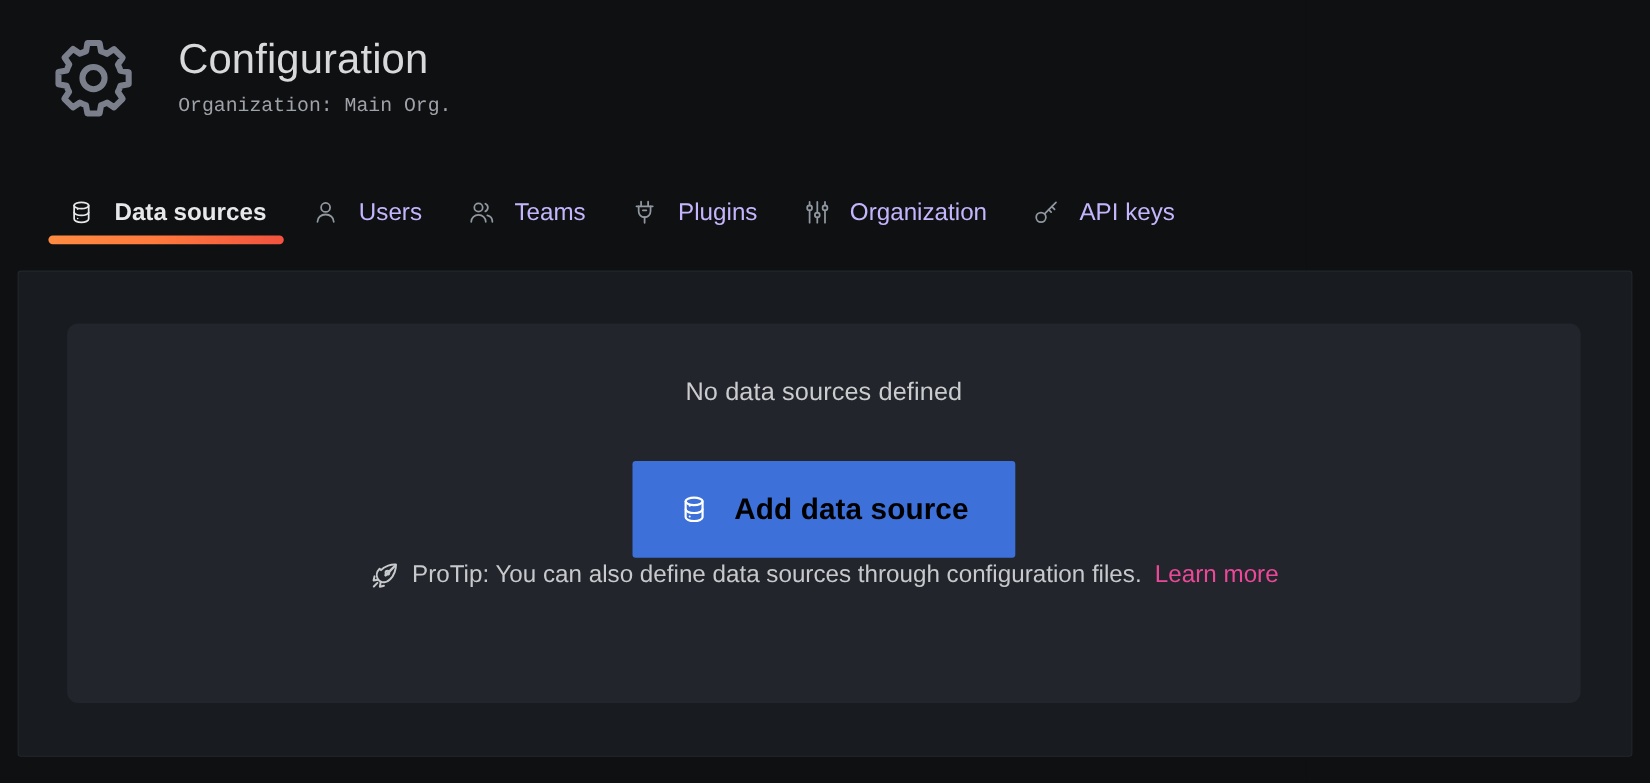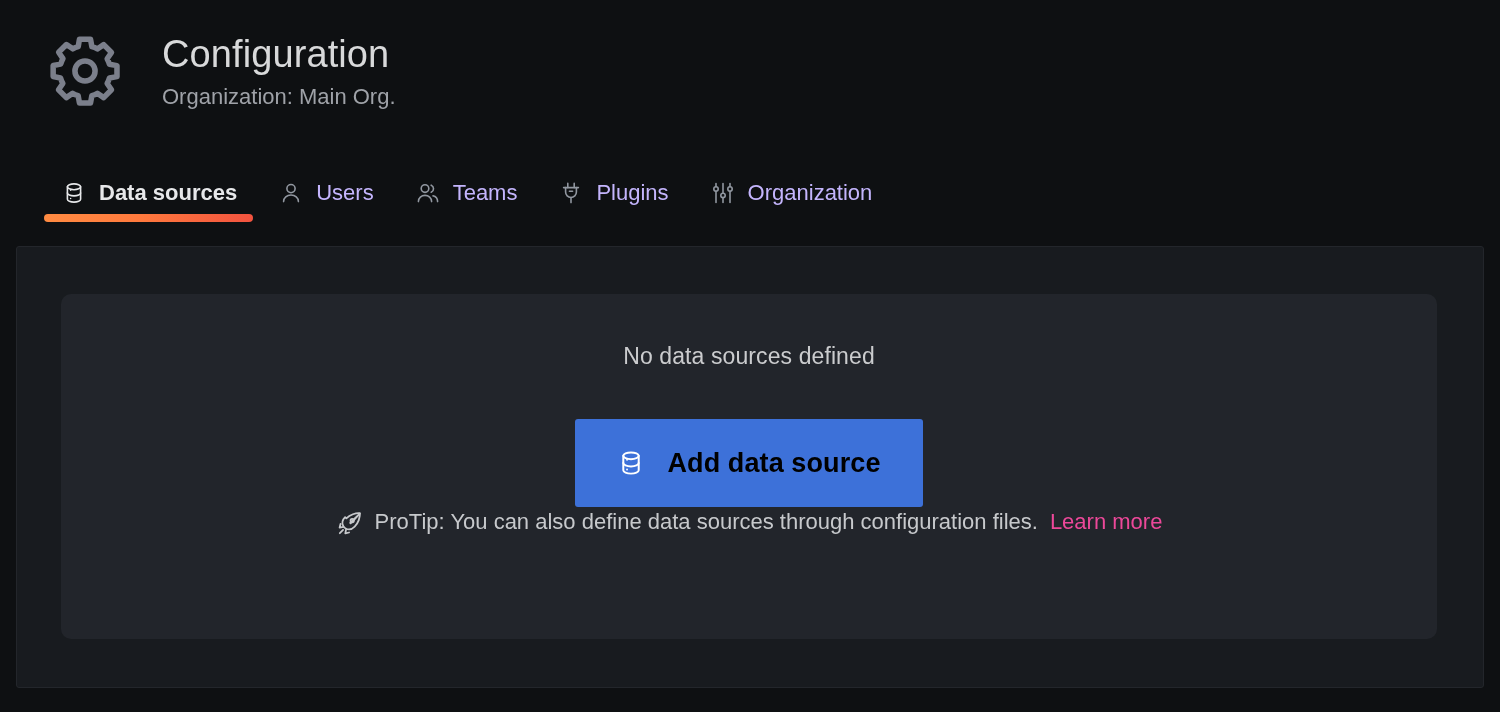--- a/index.html
+++ b/index.html
@@ -43,41 +43,42 @@
 
   .page-title {
     font-size: 38px;
     font-weight: 400;
     color: #D8D9DA;
     line-height: 52px;
     letter-spacing: 0.1px;
   }
 
   .page-subtitle {
-    font-size: 22px;
+    font-size: 18px;
     font-weight: 400;
     color: #9FA2A8;
     line-height: 32px;
     margin-top: 1px;
+    font-family: Liberation Mono, monospace;
   }
 
   
   .tabs {
     display: flex;
     align-items: flex-end;
     padding-left: 44px;
     height: 62px;
     gap: 0;
   }
 
   .tab {
     position: relative;
     display: flex;
     align-items: center;
-    gap: 13px;
+    gap: 18px;
     padding: 0 24px 16px 18px;
     cursor: pointer;
     white-space: nowrap;
   }
 
   .tab-icon {
     display: block;
     width: 24px;
     height: 24px;
     color: #9197A0;
@@ -271,20 +272,31 @@
           <circle cx="5" cy="8" r="2.2"></circle>
           <path d="M12 2.6v9.6M12 16.6v4.8"></path>
           <circle cx="12" cy="14.4" r="2.2"></circle>
           <path d="M19 2.6v3.2M19 10.2v11.2"></path>
           <circle cx="19" cy="8" r="2.2"></circle>
         </svg>
       </span>
       <span class="tab-label">Organization</span>
     </div>
 
+    <div class="tab">
+      <span class="tab-icon">
+        <svg viewBox="0 0 24 24" fill="none" stroke="currentColor" stroke-width="1.6" stroke-linecap="round" stroke-linejoin="round">
+          <circle cx="7.4" cy="16.6" r="4.4"></circle>
+          <path d="M10.6 13.4L21 3"></path>
+          <path d="M17.2 6.8l2.5 2.5"></path>
+          <path d="M14.4 9.6l2.2 2.2"></path>
+        </svg>
+      </span>
+      <span class="tab-label">API keys</span>
+    </div>
 
   </div>
 
   <div class="panel">
     <div class="card">
 
       <div class="empty-message">No data sources defined</div>
 
       <button class="add-btn">
         <span class="add-btn-icon">

